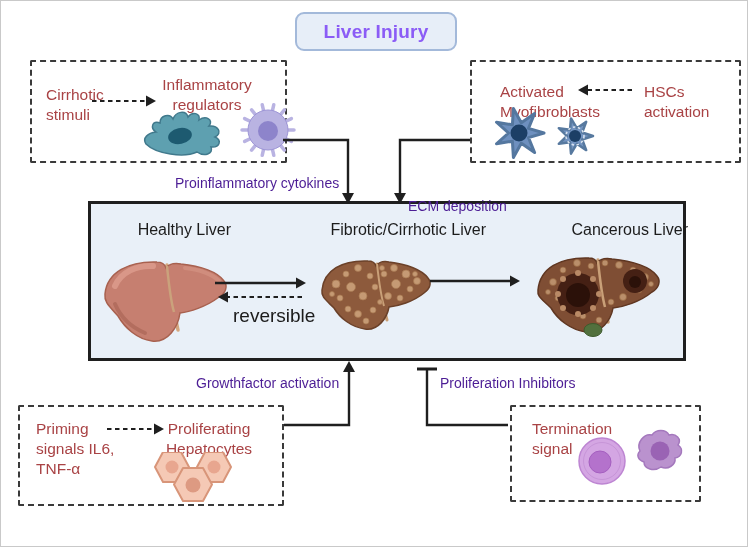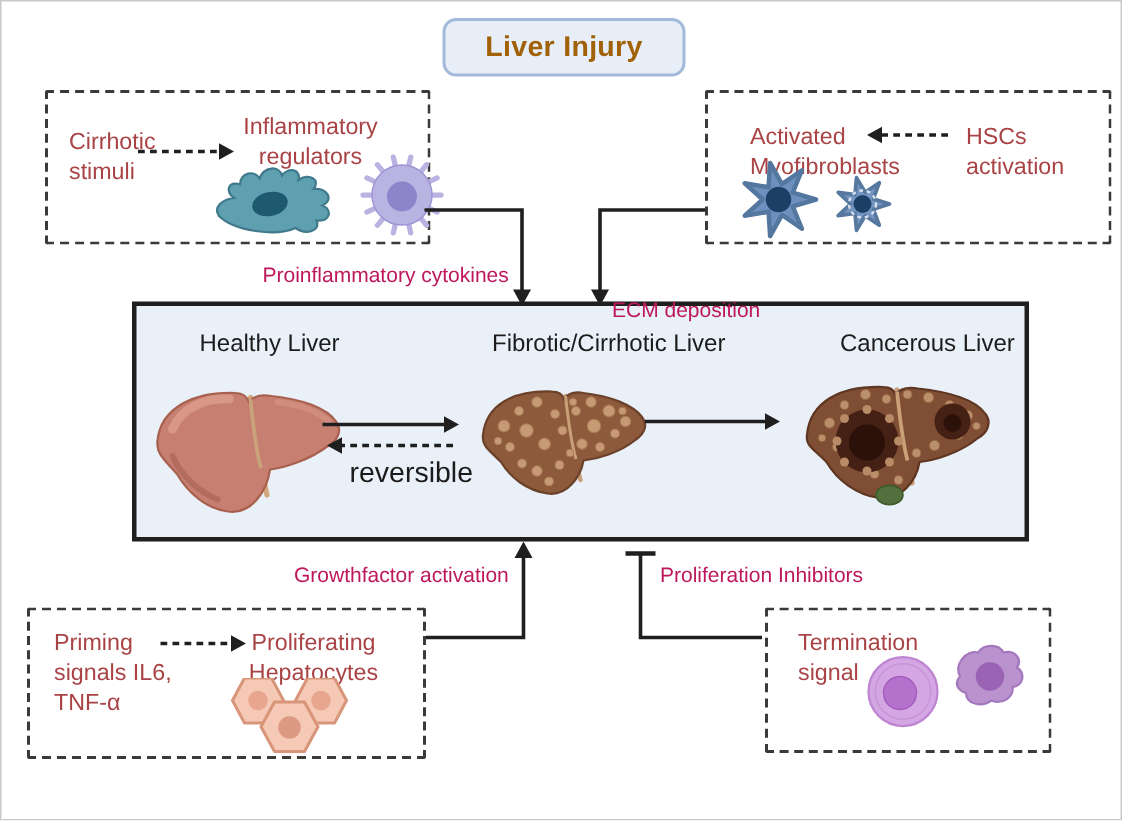--- a/index.html
+++ b/index.html
@@ -5,38 +5,38 @@
   html,body{margin:0;padding:0;background:#fff;}
   #canvas{
     position:relative;width:748px;height:547px;background:#ffffff;
     font-family:"Liberation Sans",sans-serif;overflow:hidden;
     outline:1px solid #c9c9c9;outline-offset:-1px;
   }
   .abs{position:absolute;}
   .pill{
     position:absolute;display:flex;align-items:center;justify-content:center;
     background:#e7eef8;border:2px solid #a3b9da;border-radius:9px;
-    font-weight:bold;font-size:19px;color:#a16207;letter-spacing:.2px;
+    font-weight:bold;font-size:19px;color:#8b5cf6;letter-spacing:.2px;
   }
   .dashed-box{
     position:absolute;border:2px dashed #3a3a3a;background:transparent;border-radius:2px;
   }
   .red-label{
     position:absolute;color:#a94345;font-size:15.5px;font-weight:500;line-height:1.28;
   }
   .center-label{text-align:center;}
   .edge-label{
-    position:absolute;color:#be185d;font-size:14px;white-space:nowrap;
+    position:absolute;color:#4c1d95;font-size:14px;white-space:nowrap;
   }
   .stage-panel{
     position:absolute;left:88px;top:201px;width:598px;height:160px;
     background:#e9f0f8;border:3px solid #1f1f1f;box-sizing:border-box;
   }
   .stage-label{
-    position:absolute;top:17px;color:#1c1c1c;font-size:16px;font-weight:500;text-align:left;padding-left:42px;
+    position:absolute;top:17px;color:#1c1c1c;font-size:16px;font-weight:500;text-align:right;
   }
   .reversible-label{
     position:absolute;left:230px;top:302px;width:66px;text-align:center;
     color:#1b1b1b;font-size:19px;
   }
   svg{display:block;}
   #overlay{position:absolute;left:0;top:0;pointer-events:none;}
 </style>
 </head>
 <body>

